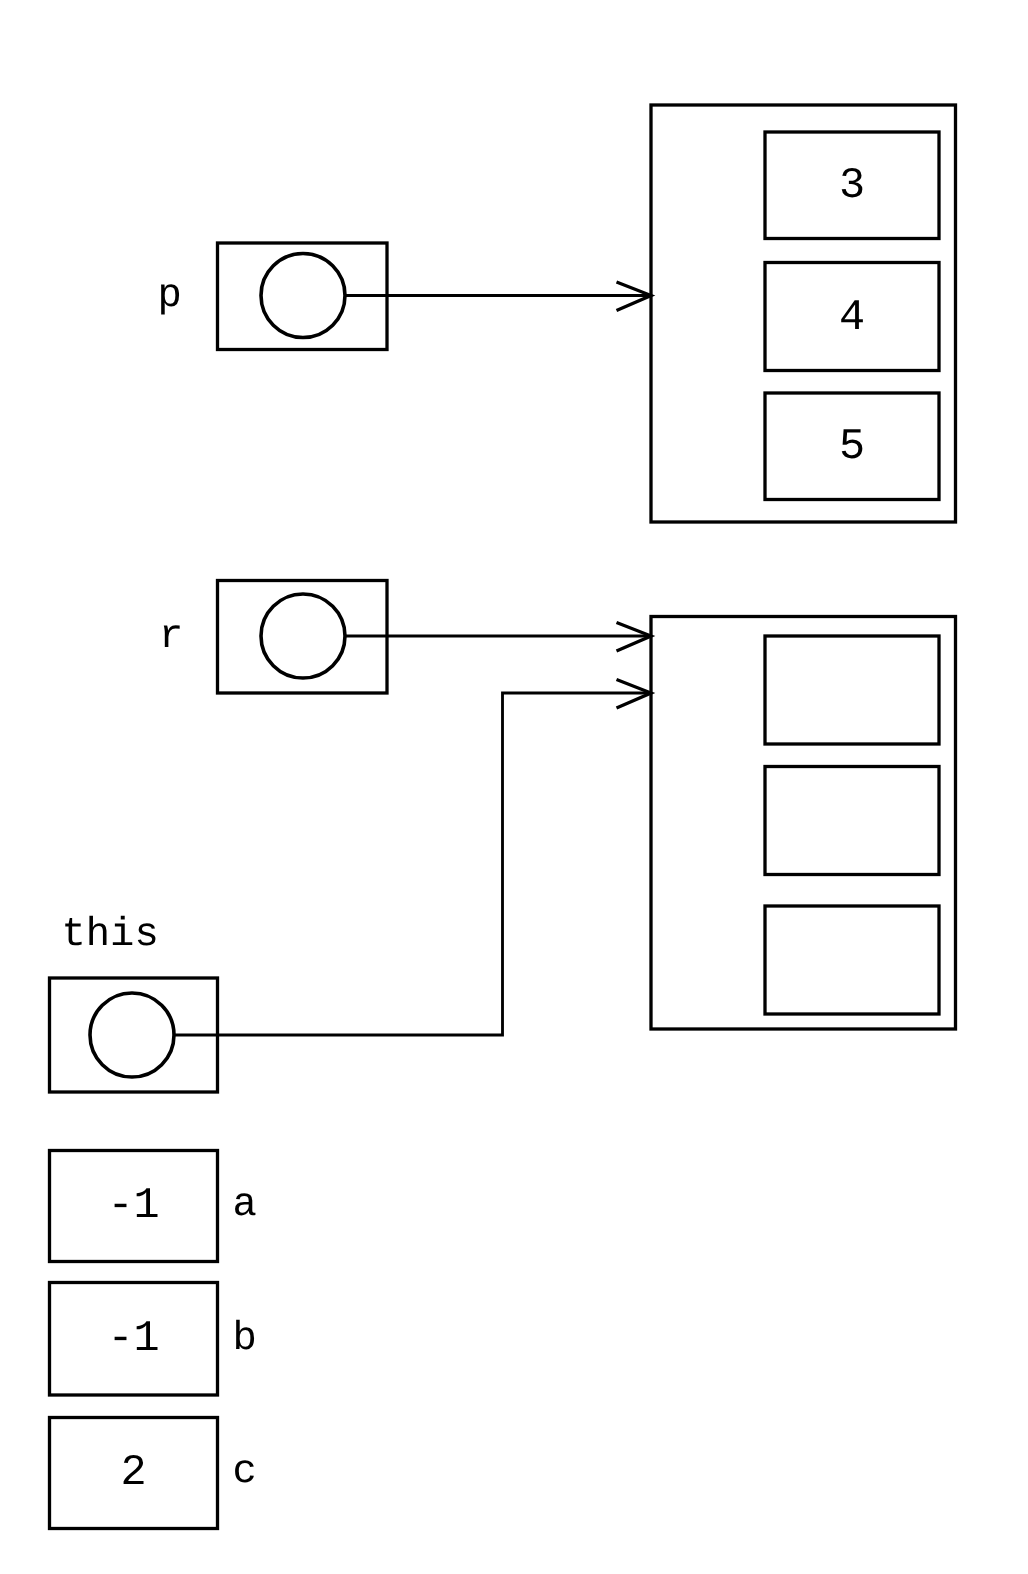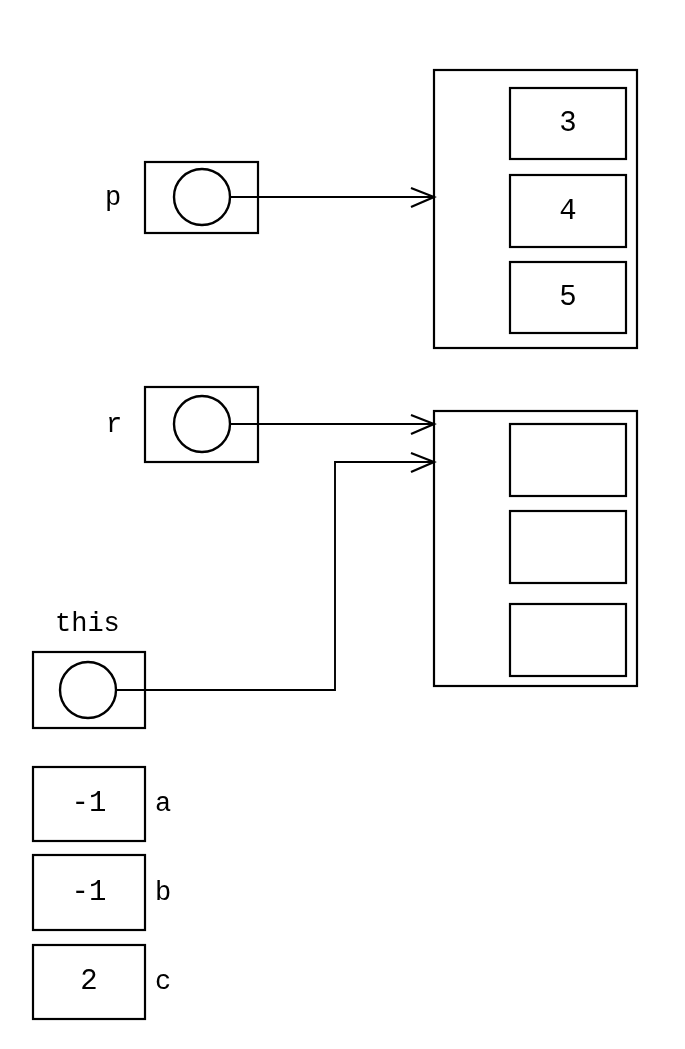--- a/index.html
+++ b/index.html
@@ -122,21 +122,21 @@
   <div class="txt cellval" style="left:510px; top:109px; width:116px;">3</div>
   <div class="txt cellval" style="left:510px; top:197px; width:116px;">4</div>
   <div class="txt cellval" style="left:510px; top:283px; width:116px;">5</div>
 
   <div class="txt cellval" style="left:510px; top:446px; width:116px;"></div>
   <div class="txt cellval" style="left:510px; top:533px; width:116px;"></div>
   <div class="txt cellval" style="left:510px; top:626px; width:116px;"></div>
 
   <div class="txt ptrlabel" style="left:105px; top:185px;">p</div>
   <div class="txt ptrlabel" style="left:106px; top:412px;">r</div>
-  <div class="txt ptrlabel" style="left:55px; top:611px;">this</div>
+  <div class="txt ptrlabel" style="left:41px; top:611px;">this</div>
 
   <div class="txt cellval" style="left:33px; top:789px; width:112px;">-1</div>
   <div class="txt cellval" style="left:33px; top:878px; width:112px;">-1</div>
   <div class="txt cellval" style="left:33px; top:967px; width:112px;">2</div>
 
   <div class="txt varlabel" style="left:155px; top:791px;">a</div>
   <div class="txt varlabel" style="left:155px; top:880px;">b</div>
   <div class="txt varlabel" style="left:155px; top:969px;">c</div>
 
 </div>

